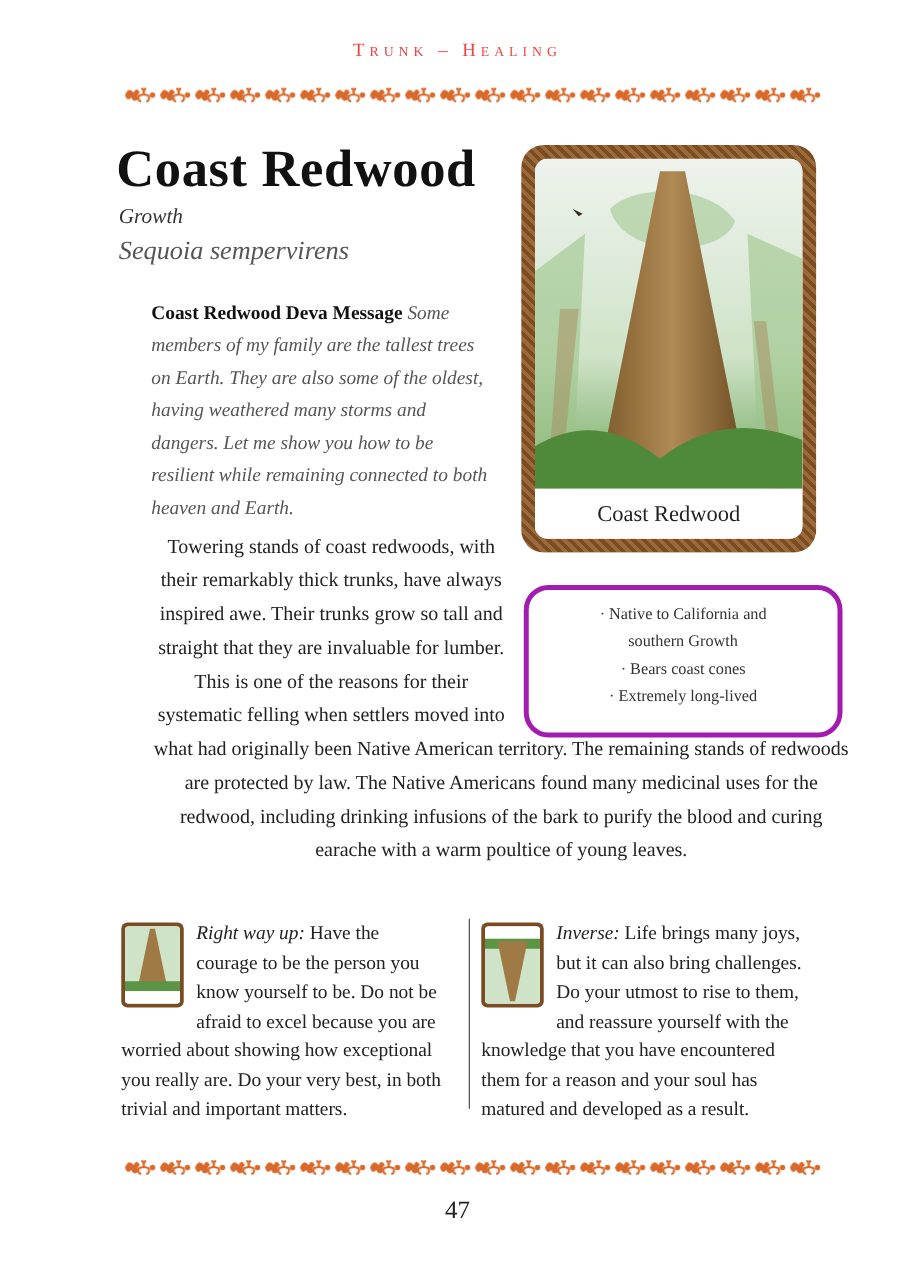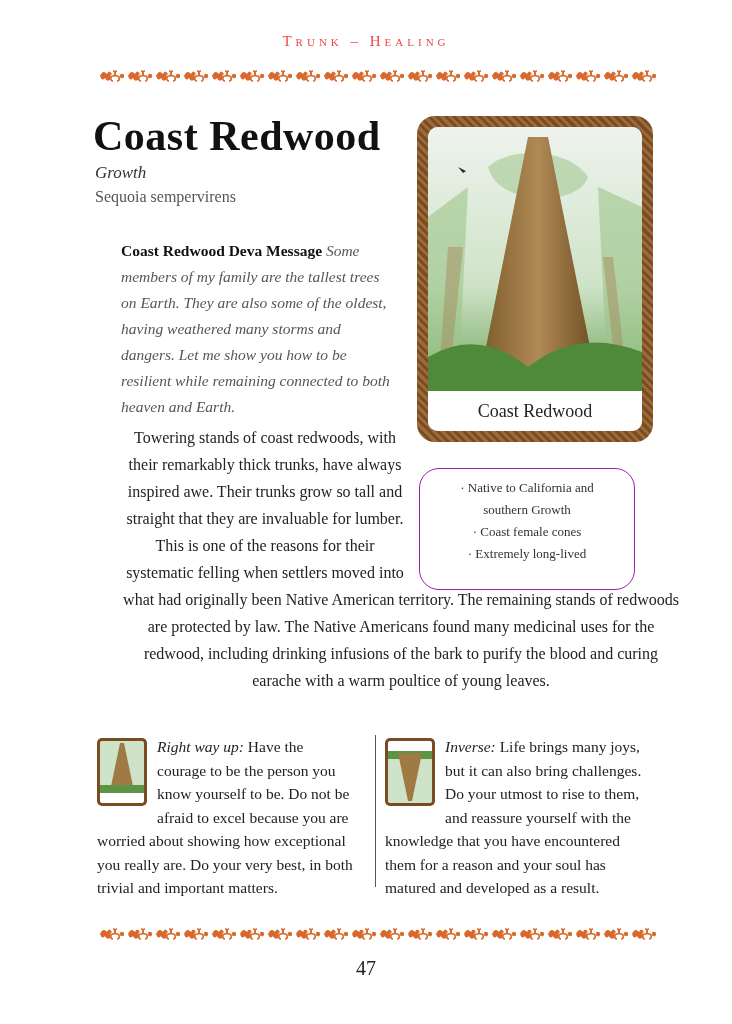--- a/index.html
+++ b/index.html
@@ -9,37 +9,37 @@
   .running-head { position: absolute; top: 33px; left: 0; width: 732px; text-align: center;
     font-size: 15px; letter-spacing: 4px; font-variant: small-caps; color: #ef4444; }
 
   .border-band { position: absolute; left: 97px; width: 560px; height: 18px; }
   .border-top { top: 67px; }
   .border-bottom { top: 925px; }
 
   .title { position: absolute; left: 93px; top: 112px; font-size: 42px; font-weight: bold;
     letter-spacing: 0.5px; color: #111; margin: 0; line-height: 48px; }
   .subtitle { position: absolute; left: 95px; top: 163px; font-size: 17px; font-style: italic; color: #333; }
-  .latin { position: absolute; left: 95px; top: 188px; font-size: 16px; color: #555; }
+  .latin { position: absolute; left: 95px; top: 188px; font-size: 21px; font-style: italic; color: #555; }
 
   .deva { position: absolute; left: 121px; top: 238px; width: 270px; font-size: 15.5px; line-height: 26px; color: #555; }
   .deva .lead { font-weight: bold; font-style: normal; color: #111; }
   .deva .msg { font-style: italic; }
 
   .card { position: absolute; left: 417px; top: 116px; width: 236px; height: 326px;
     border-radius: 18px; background: #8a5a2e;
     background-image: repeating-linear-gradient(45deg, #9c6a38 0 3px, #7a4c24 3px 6px);
     box-sizing: border-box; padding: 11px; }
   .card-inner { width: 100%; height: 100%; border-radius: 10px; overflow: hidden; background: #fff; position: relative; }
   .card-art { position: absolute; left: 0; top: 0; width: 100%; height: 264px; }
   .card-label { position: absolute; left: 0; bottom: 0; width: 100%; height: 40px; line-height: 40px;
     text-align: center; font-size: 18px; color: #222; background: #fff; }
 
-  .facts { position: absolute; left: 419px; top: 468px; width: 216px; height: 122px;
-    border: 1px solid #a21caf; border-radius: 20px; box-sizing: border-box;
+  .facts { position: absolute; left: 419px; top: 468px; width: 255px; height: 122px;
+    border: 4px solid #a21caf; border-radius: 20px; box-sizing: border-box;
     padding-top: 8px; text-align: center; font-size: 13px; line-height: 22px; color: #333; }
 
   .body-text { position: absolute; left: 121px; top: 424px; width: 560px; font-size: 16px; line-height: 27px; color: #222; text-align: center; }
   .body-text .wrap-spacer { float: right; width: 272px; height: 162px; }
 
   .col { position: absolute; top: 735px; font-size: 15.5px; line-height: 23.5px; color: #222; }
   .col-left { left: 97px; width: 258px; }
   .col-right { left: 385px; width: 260px; }
   .col .lbl { font-style: italic; }
   .mini-card { float: left; width: 50px; height: 68px; margin: 3px 10px 2px 0; border-radius: 5px;
@@ -99,21 +99,21 @@
       <path d="M0 230 Q50 200 100 240 Q150 200 214 225 L214 264 L0 264z" fill="#4f8a3a"></path>
       <path d="M30 40 l8 4 l-3 2z" fill="#3a2a1a"></path>
     </svg>
     <div class="card-label">Coast Redwood</div>
   </div>
 </div>
 
 <div class="facts">
   <div>· Native to California and</div>
   <div>southern Growth</div>
-  <div>· Coast female cones</div>
+  <div>· Bears coast cones</div>
   <div>· Extremely long-lived</div>
 </div>
 
 <div class="body-text">
   <div class="wrap-spacer"></div>
   <span>Towering stands of coast redwoods, with their remarkably thick trunks, have always inspired awe. Their trunks grow so tall and straight that they are invaluable for lumber. This is one of the reasons for their systematic felling when settlers moved into what had originally been Native American territory. The remaining stands of redwoods are protected by law. The Native Americans found many medicinal uses for the redwood, including drinking infusions of the bark to purify the blood and curing earache with a warm poultice of young leaves.</span>
 </div>
 
 <div class="col col-left">
   <div class="mini-card">

